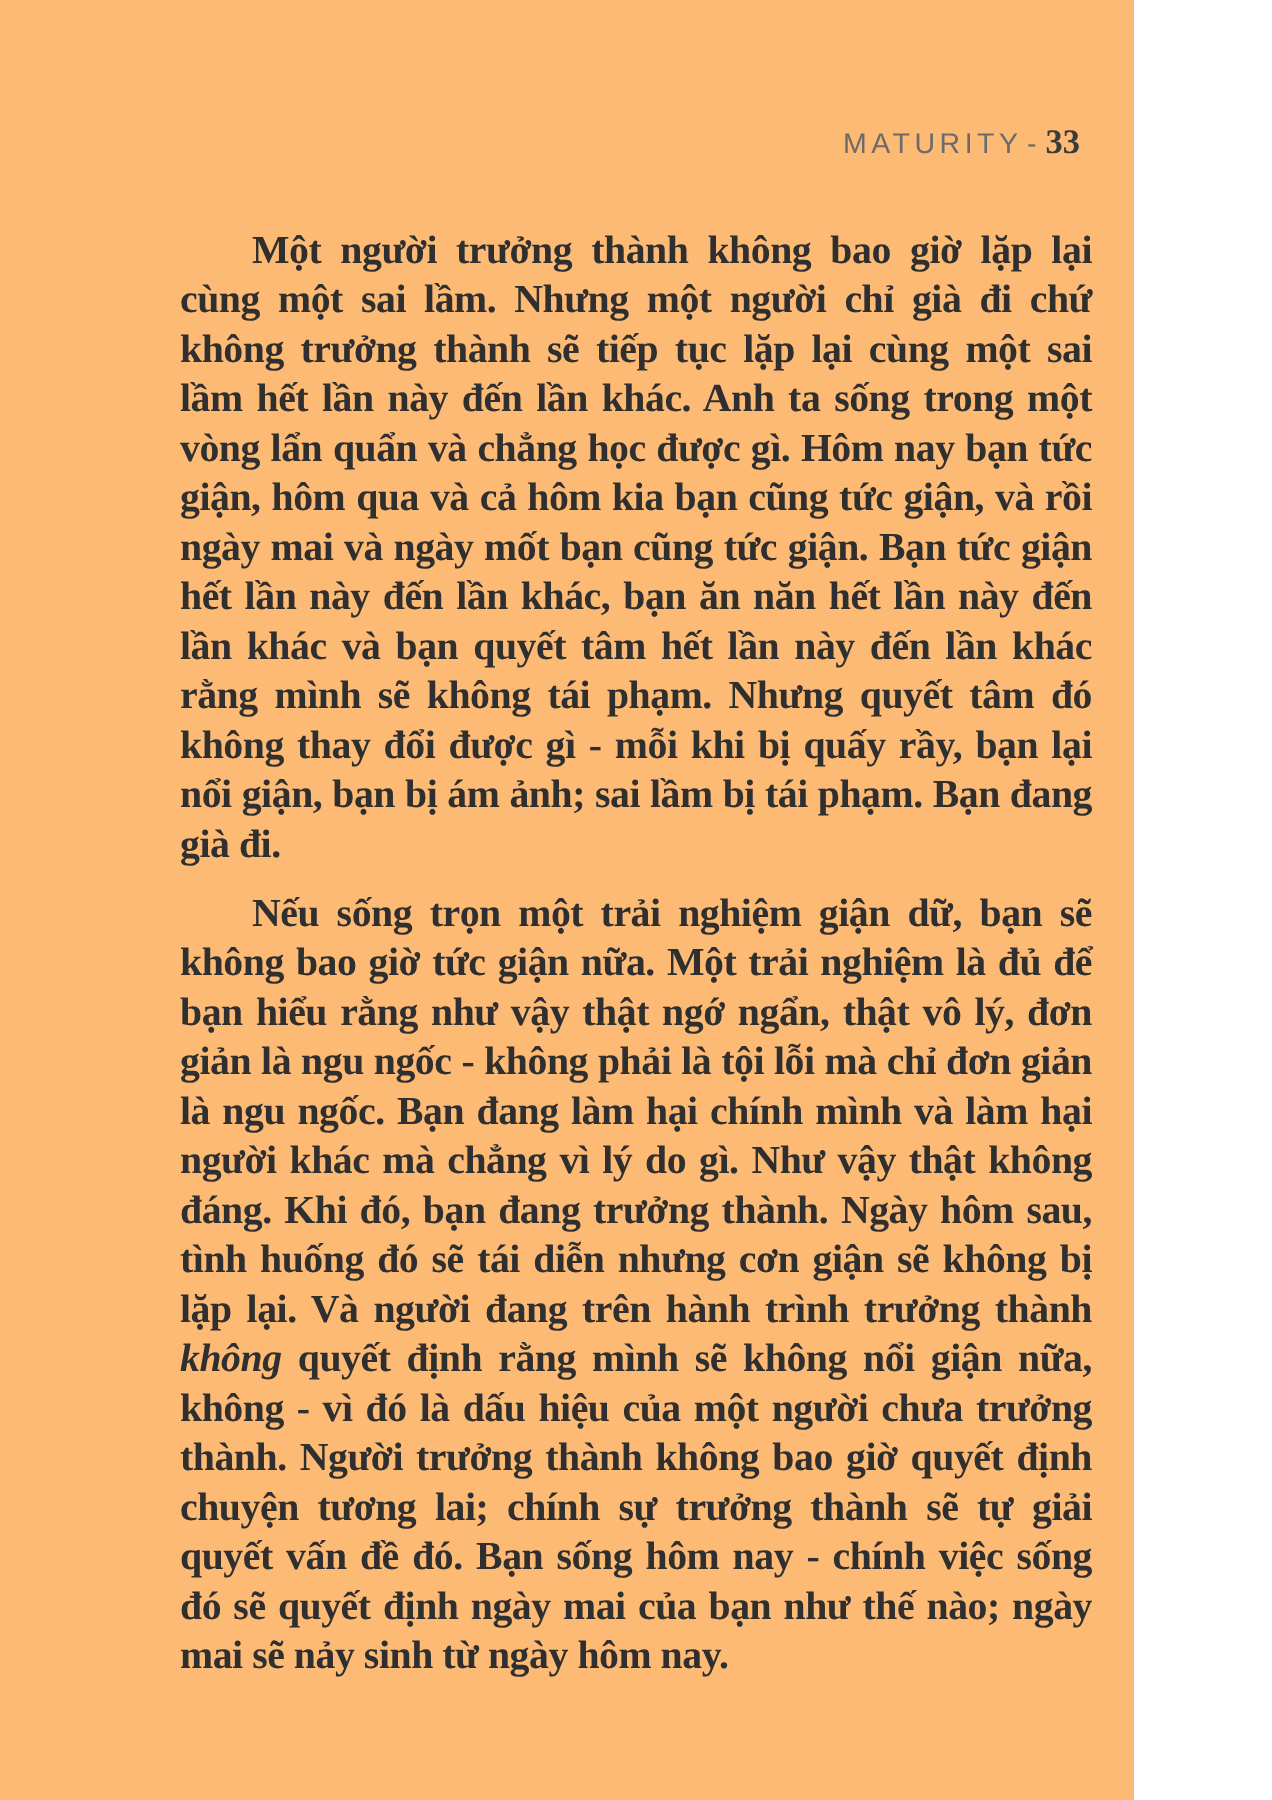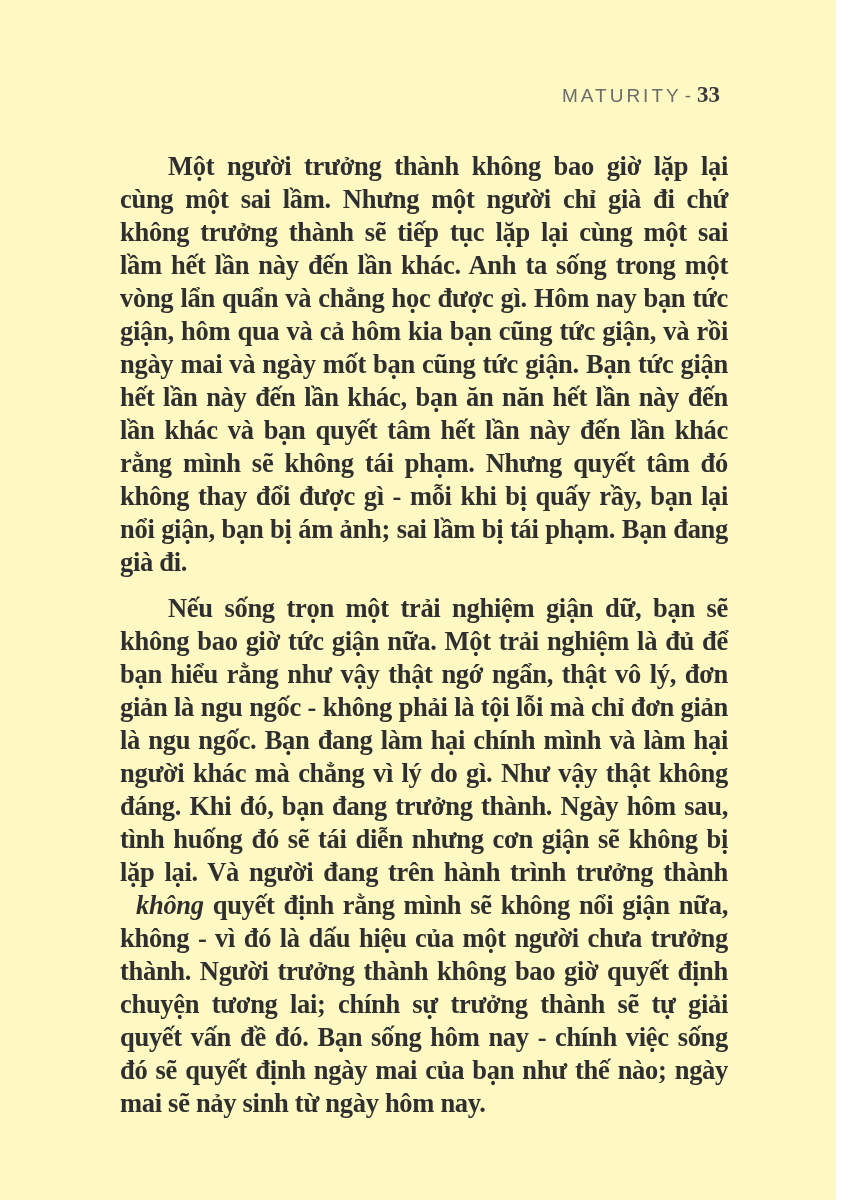--- a/index.html
+++ b/index.html
@@ -2,23 +2,23 @@
 <html><head>
 <meta charset="utf-8">
 <style>
   html, body {
     margin: 0;
     padding: 0;
     background: #ffffff;
   }
   .page {
     position: relative;
-    width: 836px;
+    width: 756px;
     height: 1200px;
-    background: #fef9c3;
+    background: #fdba74;
     overflow: hidden;
     font-family: "Liberation Serif", serif;
   }
   .running-header {
     position: absolute;
     top: 82px;
     left: 120px;
     width: 600px;
     text-align: right;
     white-space: nowrap;
@@ -56,21 +56,20 @@
   }
   .text-block p {
     margin: 0;
     text-indent: 48px;
   }
   .text-block p + p {
     margin-top: 13px;
   }
   .italic {
     font-style: italic;
-    margin-left: 16px;
   }
 </style>
 </head>
 <body>
 
 <div class="page">
 
   <div class="running-header"><span class="section-title">MATURITY</span><span class="header-sep">-</span><span class="page-number">33</span></div>
 
   <div class="text-block">

